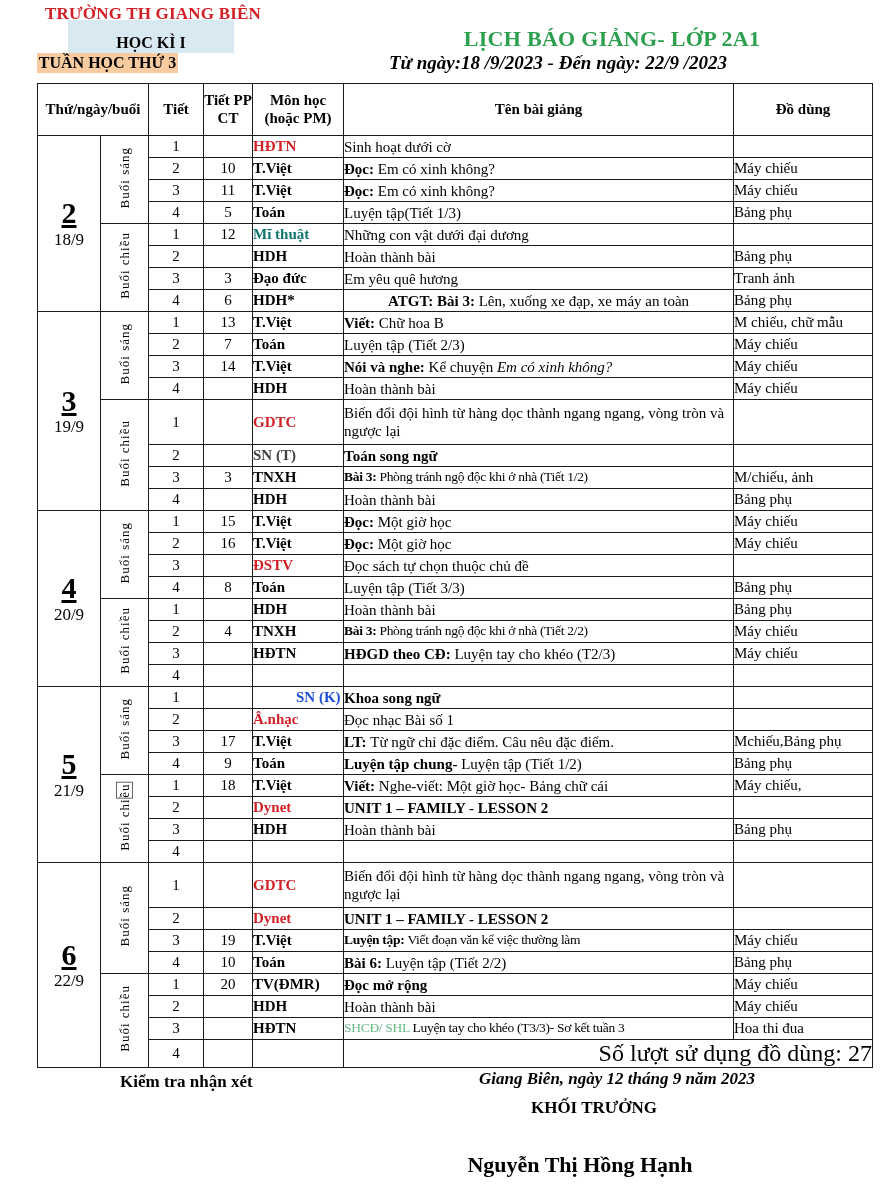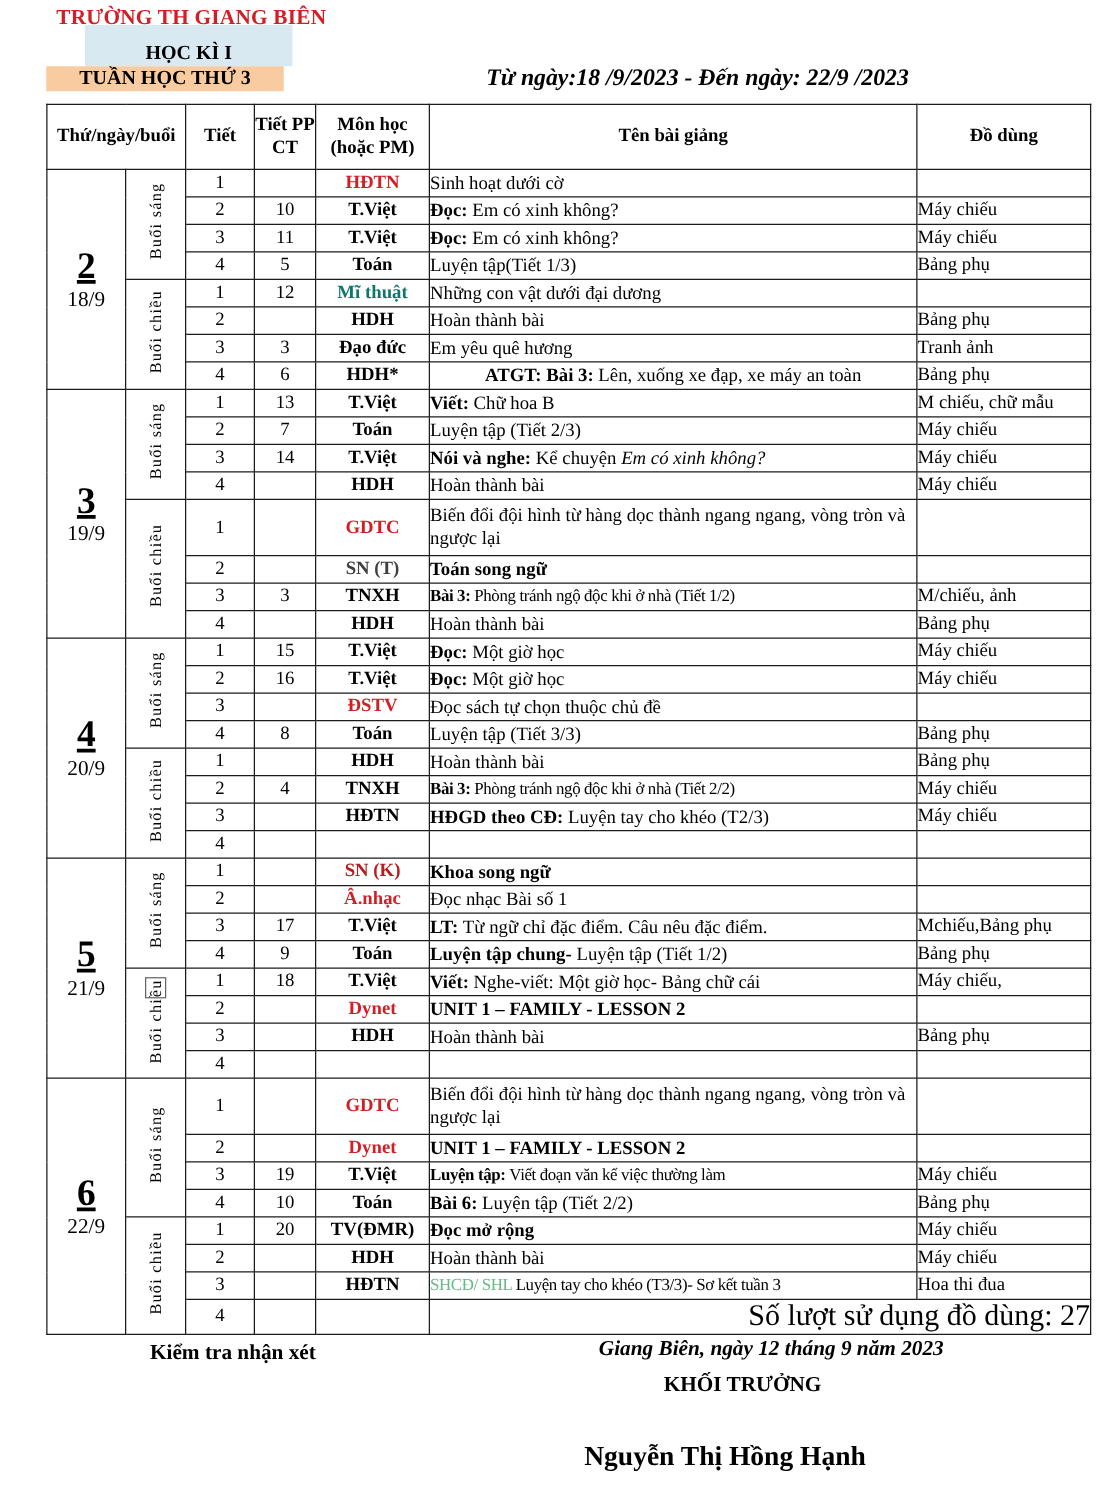--- a/index.html
+++ b/index.html
@@ -3,36 +3,36 @@
 <meta charset="utf-8">
 <style>
   html,body{margin:0;padding:0;background:#fff;}
   .page{position:relative;width:889px;height:1200px;background:#fff;overflow:hidden;
         font-family:"Liberation Serif","DejaVu Serif",serif;color:#000;}
 
   
   .school{position:absolute;left:45px;top:4px;font-size:17px;font-weight:bold;letter-spacing:.2px;}
   .box-blue{position:absolute;left:37px;top:20px;width:166px;height:33px;box-sizing:border-box;
             display:flex;align-items:flex-end;justify-content:center;font-weight:bold;font-size:16px;padding-bottom:1px;margin-left:31px;}
-  .box-orange{position:absolute;left:37px;top:53px;width:190px;height:20px;
+  .box-orange{position:absolute;left:37px;top:53px;width:141px;height:20px;
             display:flex;align-items:center;justify-content:center;font-weight:bold;font-size:16px;}
   .main-title{position:absolute;left:362px;top:26px;width:500px;text-align:center;
             font-size:22px;font-weight:bold;letter-spacing:.3px;}
   .date-range{position:absolute;left:308px;top:52px;width:500px;text-align:center;
             font-size:19px;font-weight:bold;font-style:italic;}
 
   
   table.schedule{position:absolute;left:37px;top:83px;width:835px;border-collapse:collapse;table-layout:fixed;}
   table.schedule td,table.schedule th{border:1px solid #1c1c1c;padding:0;overflow:hidden;}
   table.schedule thead tr{height:52px;}
   table.schedule th{font-size:15px;font-weight:bold;line-height:1.15;text-align:center;}
   table.schedule tbody tr{height:22px;}
   table.schedule tbody tr.tall{height:45px;}
   td.c-tiet,td.c-ppct{text-align:center;font-size:15px;}
-  td.c-subject{text-align:center;font-weight:bold;font-size:15px;}
+  td.c-subject{font-weight:bold;font-size:15px;}
   td.c-lesson{font-size:15px;padding:0 2px 0 5px;line-height:1.2;text-align:left;}
   td.c-lesson.center{text-align:center;}
   td.c-lesson.cond{font-size:13.5px;letter-spacing:-.3px;}
   td.c-lesson .b{font-weight:bold;}
   td.c-lesson .i{font-style:italic;}
   td.c-device{font-size:15px;padding-left:6px;text-align:left;}
   td.c-merge{text-align:right;font-size:24px;}
   td.day-cell{text-align:center;vertical-align:middle;}
   .day-num{font-size:30px;font-weight:bold;text-decoration:underline;line-height:1.05;}
   .day-date{font-size:17px;margin-top:1px;}
@@ -49,20 +49,21 @@
   .footer-name{position:absolute;left:380px;top:1152px;width:400px;text-align:center;font-weight:bold;font-size:22px;}
 </style>
 </head>
 <body>
 
 <div class="page">
 
   <div class="school" style="color: rgb(210, 31, 38);">TRƯỜNG TH GIANG BIÊN</div>
   <div class="box-blue" style="background: rgb(217, 233, 242);">HỌC KÌ I</div>
   <div class="box-orange" style="background: rgb(248, 203, 161);">TUẦN HỌC THỨ 3</div>
+  <div class="main-title" style="color: rgb(45, 160, 79);">LỊCH BÁO GIẢNG- LỚP 2A1</div>
   <div class="date-range">Từ ngày:18 /9/2023 - Đến ngày:  22/9  /2023</div>
 
   <table class="schedule">
     <colgroup>
       <col style="width:63px">
         <col style="width:48px">
         <col style="width:55px">
       <col style="width:49px">
         <col style="width:91px">
         <col style="width:390px">
@@ -266,21 +267,21 @@
           <td class="c-device"></td>
         </tr>
         <tr>
           <td class="day-cell" rowspan="8">
             <div class="day-num">5</div>
             <div class="day-date">21/9</div>
           </td>
           <td class="session-cell" rowspan="4"><div class="session-label">Buổi sáng</div></td>
           <td class="c-tiet">1</td>
           <td class="c-ppct"></td>
-          <td class="c-subject" style="color: #b91c1c;">SN (K)</td>
+          <td class="c-subject" style="color: #1d4ed8; padding-left: 43px;">SN (K)</td>
           <td class="c-lesson"><span class="b">Khoa song ngữ</span></td>
           <td class="c-device"></td>
         </tr>
         <tr>
           <td class="c-tiet">2</td>
           <td class="c-ppct"></td>
           <td class="c-subject" style="color: rgb(210, 31, 38);">Â.nhạc</td>
           <td class="c-lesson"><span>Đọc nhạc Bài số 1</span></td>
           <td class="c-device"></td>
         </tr>

